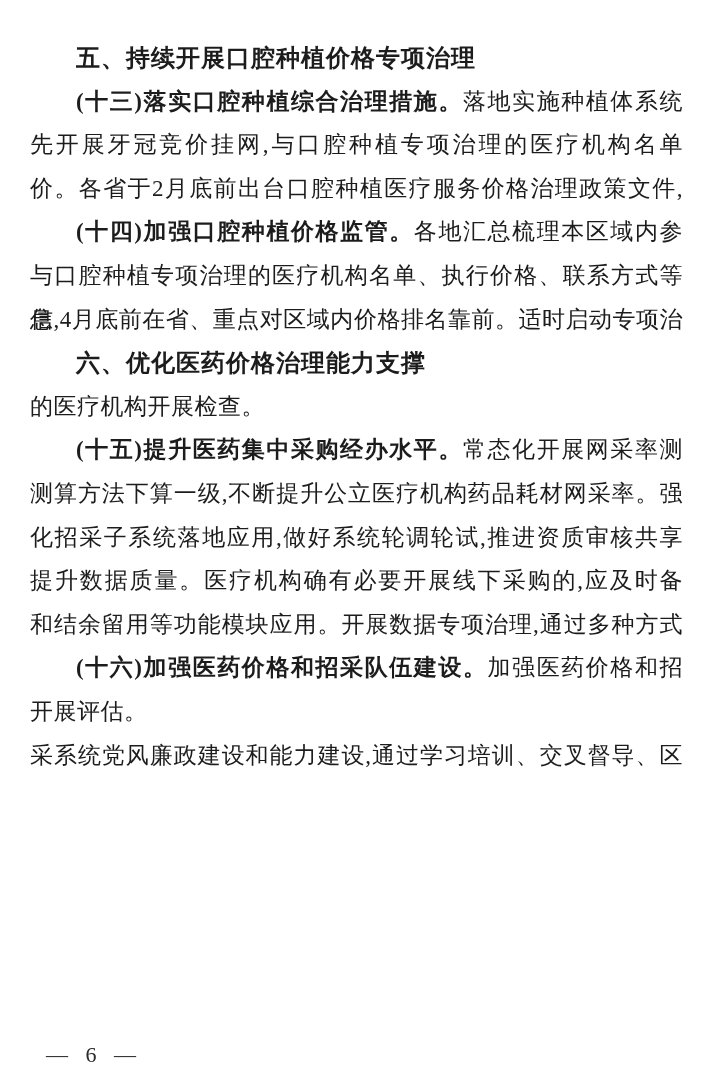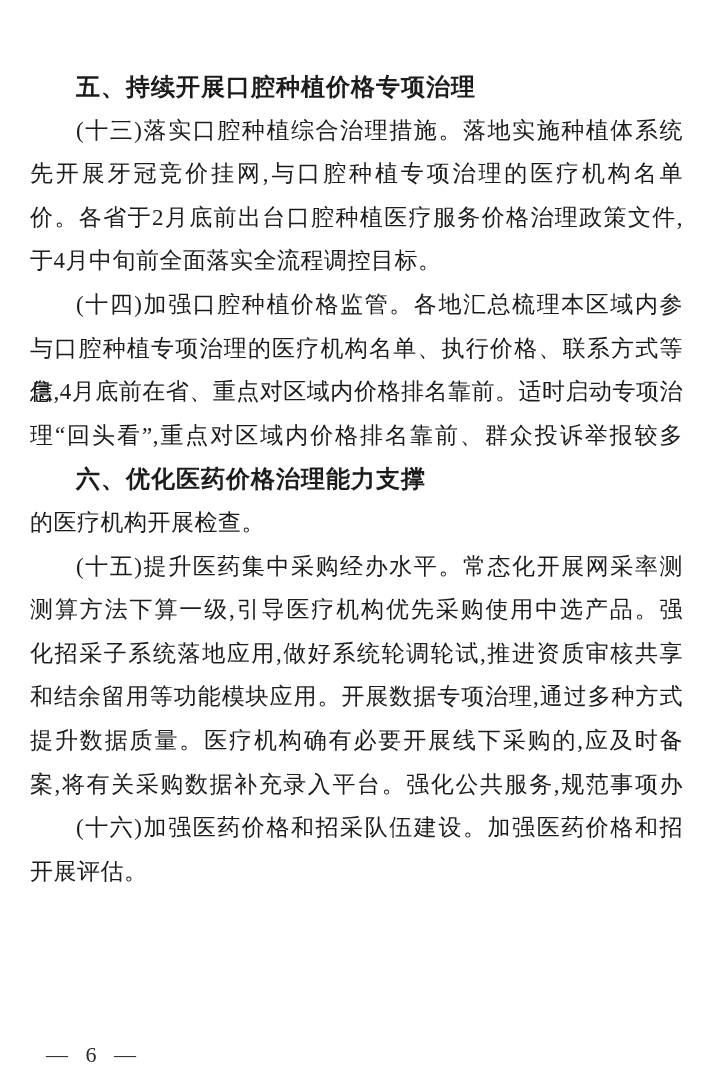--- a/index.html
+++ b/index.html
@@ -12,40 +12,39 @@
   .page {
     position: relative;
     width: 712px; height: 1080px;
     background: #ffffff;
   }
   .doc {
     position: absolute;
     left: 30px; top: 36px;
     width: 653px;
     color: #1c1c1c;
-    margin-top: 29px;
   }
   .line {
     height: 43.6px;
     line-height: 43.6px;
     font-size: 23px;
     letter-spacing: 0.5px;
     white-space: nowrap;
   }
   
   .j {
     white-space: normal;
     text-align: justify;
     text-align-last: justify;
     text-justify: inter-character;
   }
   
   .ind { padding-left: 46px; }
   
-  .b { font-weight: 400; }
+  .b { font-weight: 700; }
   
   .hd .b {
     font-family: "Liberation Sans", sans-serif;
     font-weight: 700;
     font-size: 24px;
     letter-spacing: 1px;
   }
   .footer {
     position: absolute;
     left: 46px; top: 1042px;
@@ -59,36 +58,34 @@
 <body>
 
 <div class="page">
   <div class="doc">
 
     <div class="line hd ind"><span class="b">五、持续开展口腔种植价格专项治理</span><span></span></div>
 
     <div class="line j ind"><span class="b">(十三)落实口腔种植综合治理措施。</span><span>落地实施种植体系统</span></div>
     <div class="line j"><span class="b"></span><span>先开展牙冠竞价挂网,与口腔种植专项治理的医疗机构名单</span></div>
     <div class="line j"><span class="b"></span><span>价。各省于2月底前出台口腔种植医疗服务价格治理政策文件,</span></div>
-    <div class="line"><span class="b"></span><span>于4月中旬前全面落实全流程调控目标。</span></div>
 
     <div class="line j ind"><span class="b">(十四)加强口腔种植价格监管。</span><span>各地汇总梳理本区域内参</span></div>
     <div class="line j"><span class="b"></span><span>与口腔种植专项治理的医疗机构名单、执行价格、联系方式等信</span></div>
     <div class="line j"><span class="b"></span><span>息,4月底前在省、重点对区域内价格排名靠前。适时启动专项治</span></div>
-    <div class="line j"><span class="b"></span><span>理“回头看”,重点对区域内价格排名靠前、群众投诉举报较多</span></div>
     <div class="line hd ind"><span class="b">六、优化医药价格治理能力支撑</span><span></span></div>
 
     <div class="line"><span class="b"></span><span>的医疗机构开展检查。</span></div>
 
     <div class="line j ind"><span class="b">(十五)提升医药集中采购经办水平。</span><span>常态化开展网采率测</span></div>
-    <div class="line j"><span class="b"></span><span>测算方法下算一级,引导医疗机构优先采购使用中选产品。强</span></div>
+    <div class="line j"><span class="b"></span><span>测算方法下算一级,不断提升公立医疗机构药品耗材网采率。强</span></div>
     <div class="line j"><span class="b"></span><span>化招采子系统落地应用,做好系统轮调轮试,推进资质审核共享</span></div>
+    <div class="line j"><span class="b"></span><span>提升数据质量。医疗机构确有必要开展线下采购的,应及时备</span></div>
     <div class="line j"><span class="b"></span><span>和结余留用等功能模块应用。开展数据专项治理,通过多种方式</span></div>
-    <div class="line j"><span class="b"></span><span>提升数据质量。医疗机构确有必要开展线下采购的,应及时备</span></div>
-    <div class="line j"><span class="b"></span><span>案,将有关采购数据补充录入平台。强化公共服务,规范事项办</span></div>
     <div class="line j ind"><span class="b">(十六)加强医药价格和招采队伍建设。</span><span>加强医药价格和招</span></div>
 
     <div class="line"><span class="b"></span><span>开展评估。</span></div>
+    <div class="line j"><span class="b"></span><span>采系统党风廉政建设和能力建设,通过学习培训、交叉督导、区</span></div>
 
   </div>
 
   <div class="footer">— 6 —</div>
 </div>
 
 </body></html>

